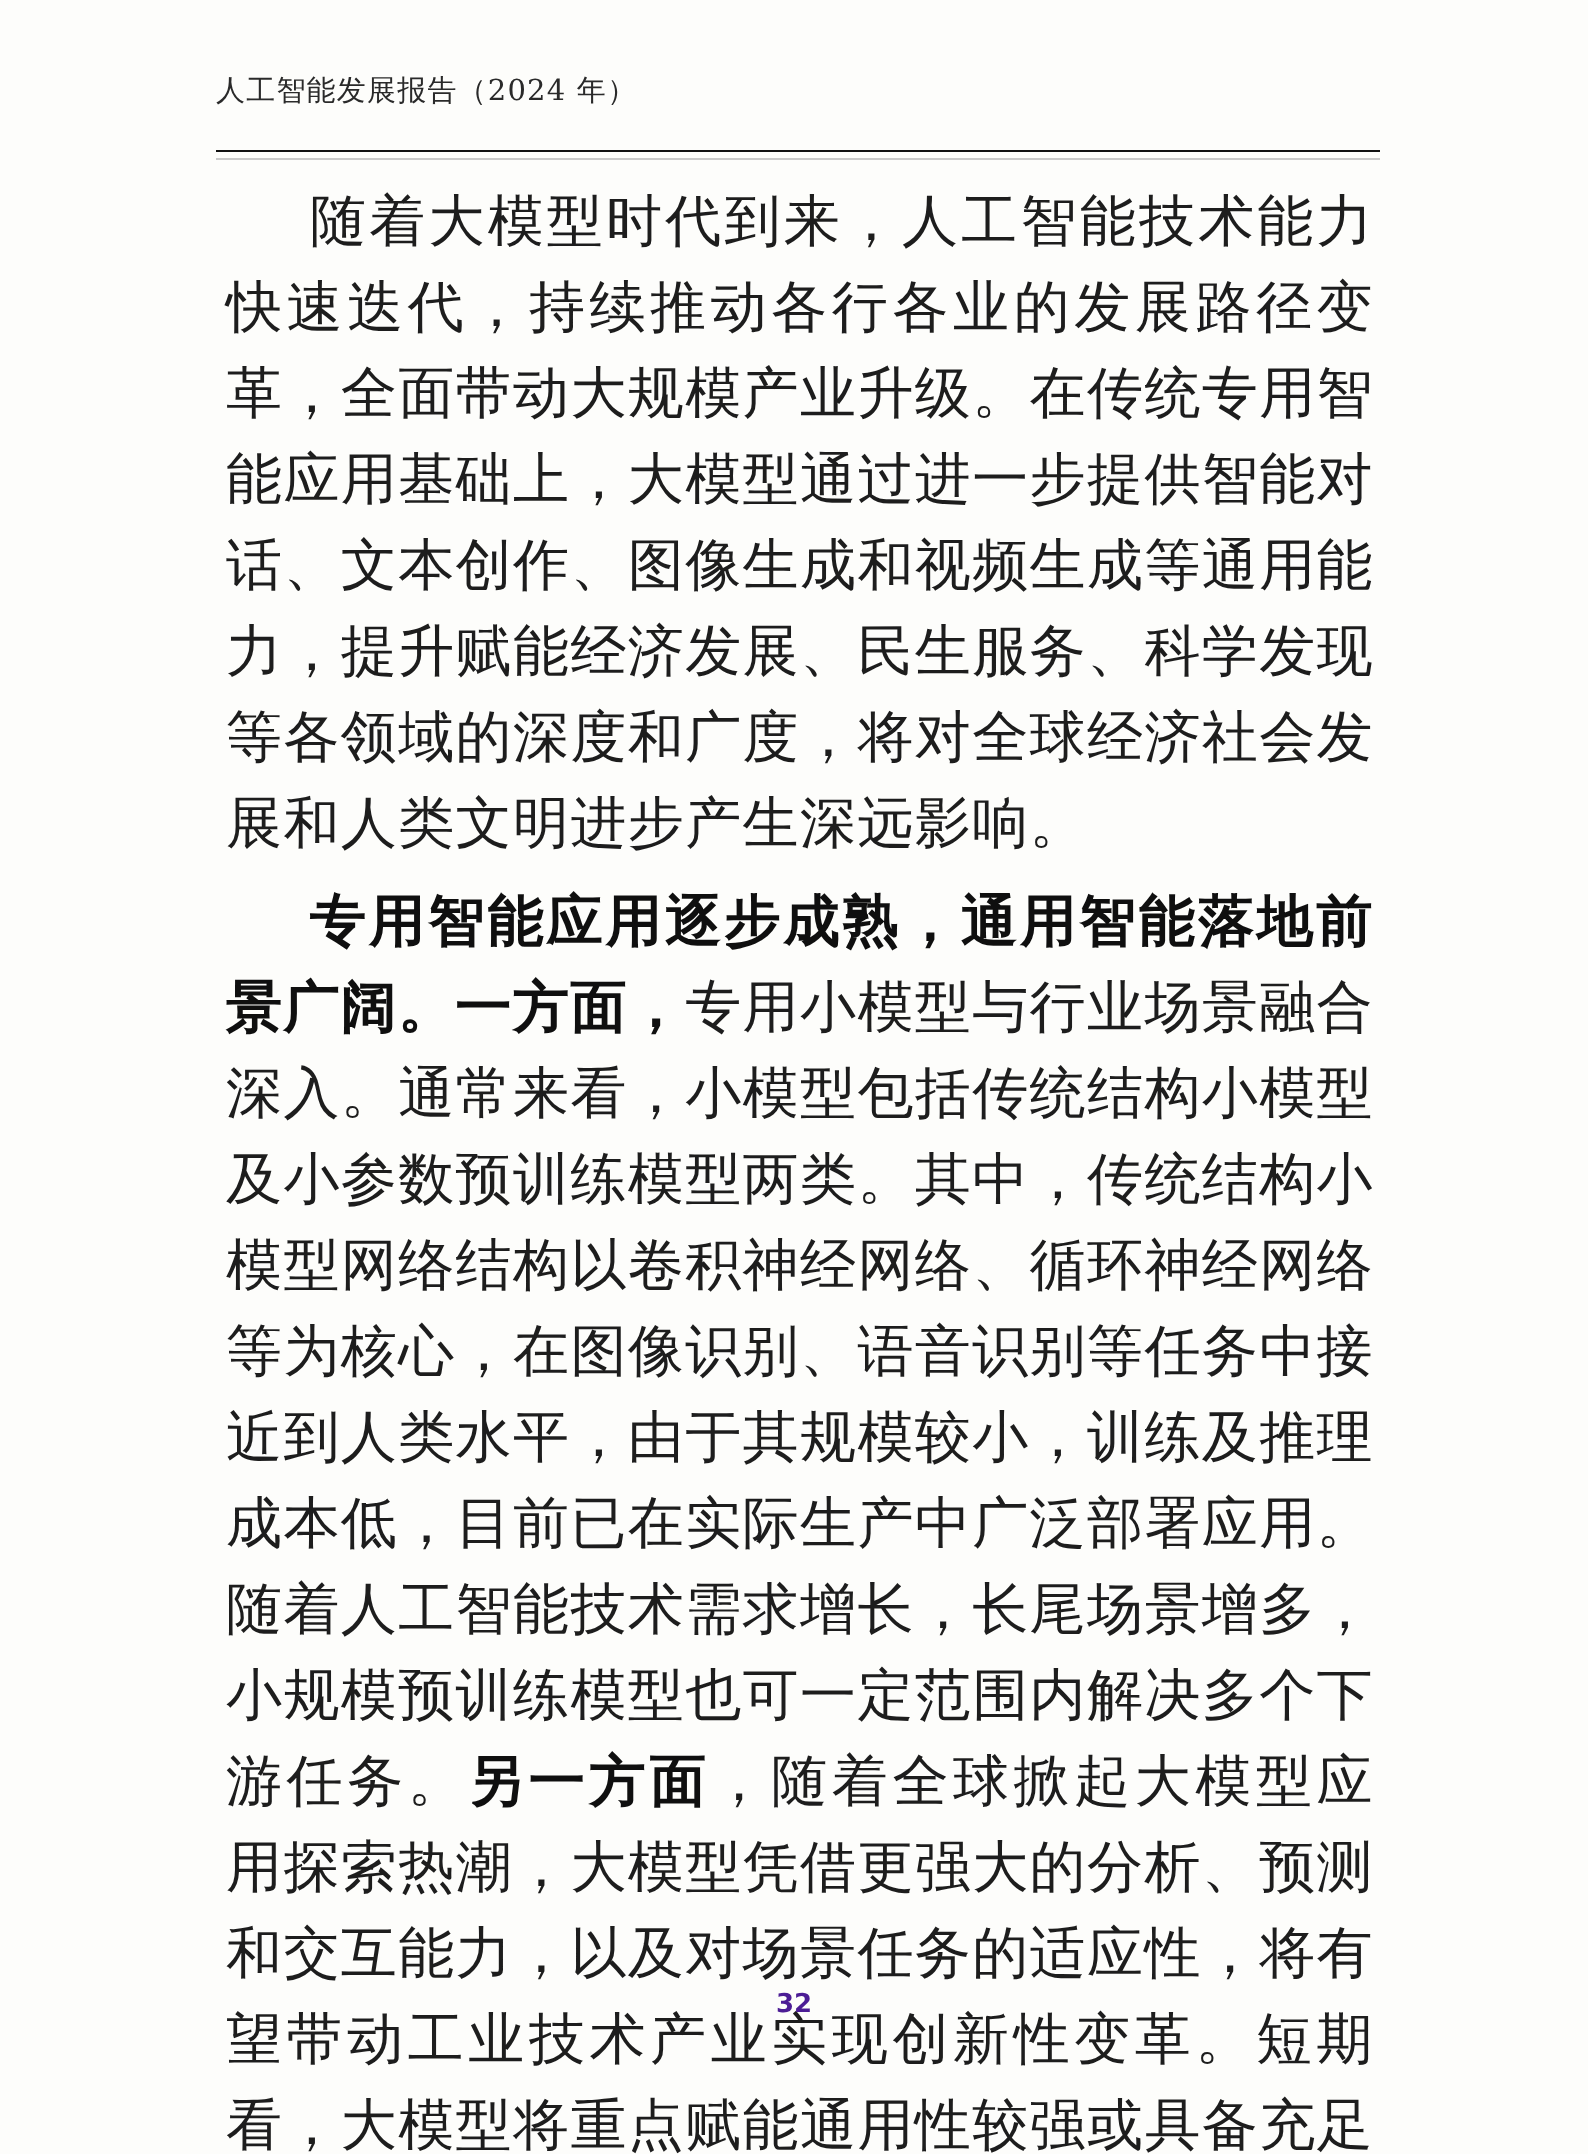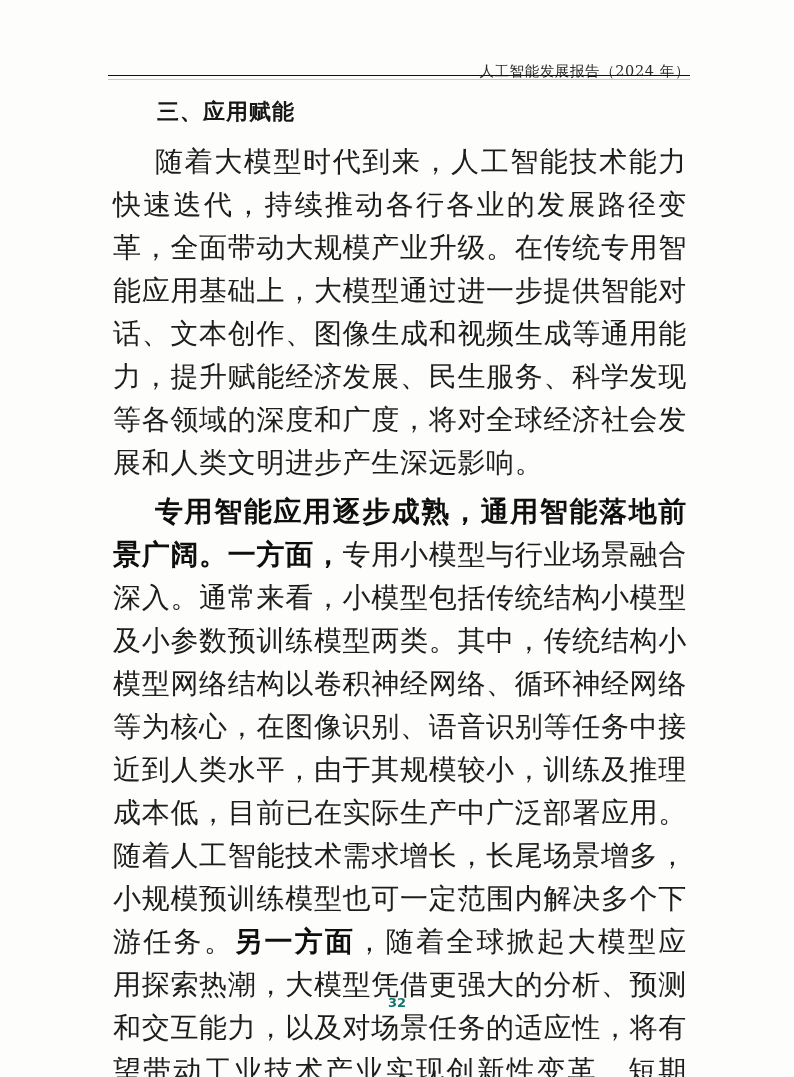--- a/index.html
+++ b/index.html
@@ -20,23 +20,23 @@
     position: relative;
     width: 794px;
     height: 1077px;
     box-sizing: border-box;
   }
 
   
   .header {
     position: absolute;
     left: 108px;
-    top: 61px;
+    top: 36px;
     width: 582px;
-    text-align: right;
+    text-align: left;
   }
   .header-text {
     font-family: "DejaVu Serif", "Liberation Serif", serif;
     font-size: 14.5px;
     letter-spacing: 0.6px;
     color: #2a2a2a;
     line-height: 20px;
     white-space: nowrap;
   }
   .header-rule {
@@ -110,37 +110,36 @@
   
   .page-number {
     position: absolute;
     left: 0;
     top: 995px;
     width: 794px;
     text-align: center;
     font-family: "DejaVu Sans", "Liberation Sans", sans-serif;
     font-weight: bold;
     font-size: 13px;
-    color: #0f766e;
+    color: #4c1d95;
   }
 </style>
 </head>
 <body>
 
 <div class="page">
 
   <div class="header">
     <div class="header-text">人工智能发展报告（2024 年）</div>
   </div>
   <div class="header-rule"></div>
   <div class="header-rule-thin"></div>
 
   <div class="content">
 
-    <h1 class="section-heading">三、应用赋能</h1>
 
     <p class="para">随着大模型时代到来，人工智能技术能力快速迭代，持续推动各行各业的发展路径变革，全面带动大规模产业升级。在传统专用智能应用基础上，大模型通过进一步提供智能对话、文本创作、图像生成和视频生成等通用能力，提升赋能经济发展、民生服务、科学发现等各领域的深度和广度，将对全球经济社会发展和人类文明进步产生深远影响。</p>
 
 
     <p class="para"><span class="bold">专用智能应用逐步成熟，通用智能落地前景广阔。一方面，</span><span>专用小模型与行业场景融合深入。通常来看，小模型包括传统结构小模型及小参数预训练模型两类。其中，传统结构小模型网络结构以卷积神经网络、循环神经网络等为核心，在图像识别、语音识别等任务中接近到人类水平，由于其规模较小，训练及推理成本低，目前已在实际生产中广泛部署应用。随着人工智能技术需求增长，长尾场景增多，小规模预训练模型也可一定范围内解决多个下游任务。</span><span class="bold">另一方面</span><span>，随着全球掀起大模型应用探索热潮，大模型凭借更强大的分析、预测和交互能力，以及对场景任务的适应性，将有望带动工业技术产业实现创新性变革。短期看，大模型将重点赋能通用性较强或具备充足数据的场景，以提升执行效率为主。长期看，随着大模型不断向研发、生产管控等核心环节深度赋能，将显现变革效应，影响底层逻辑、产品形态甚至整个产业体系。值得探讨的是，</span></p>
 
   </div>
 
   <div class="page-number">32</div>
 

